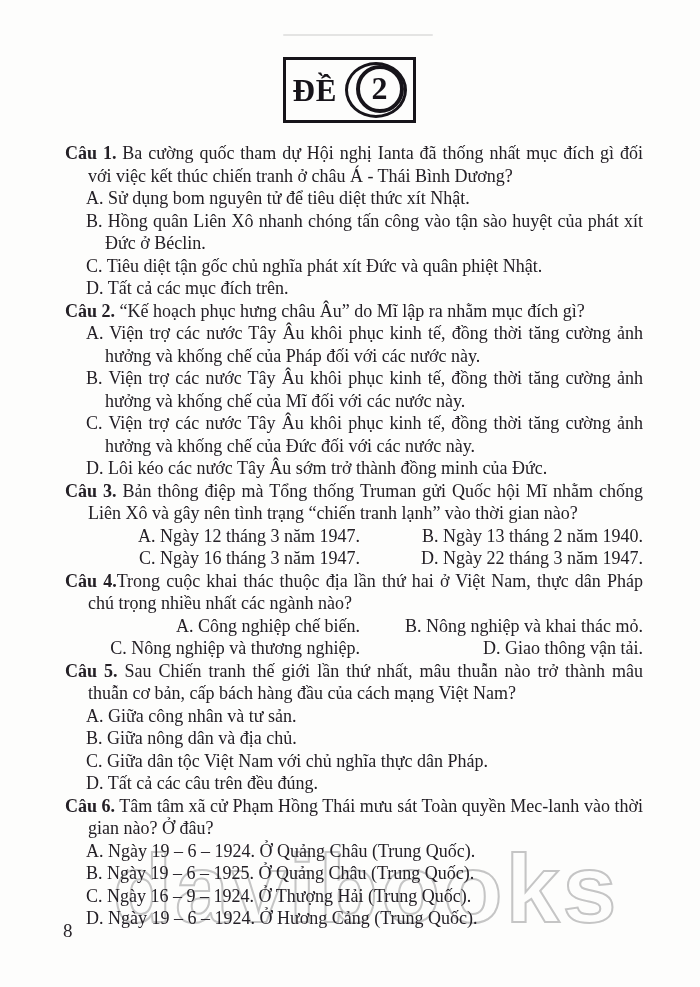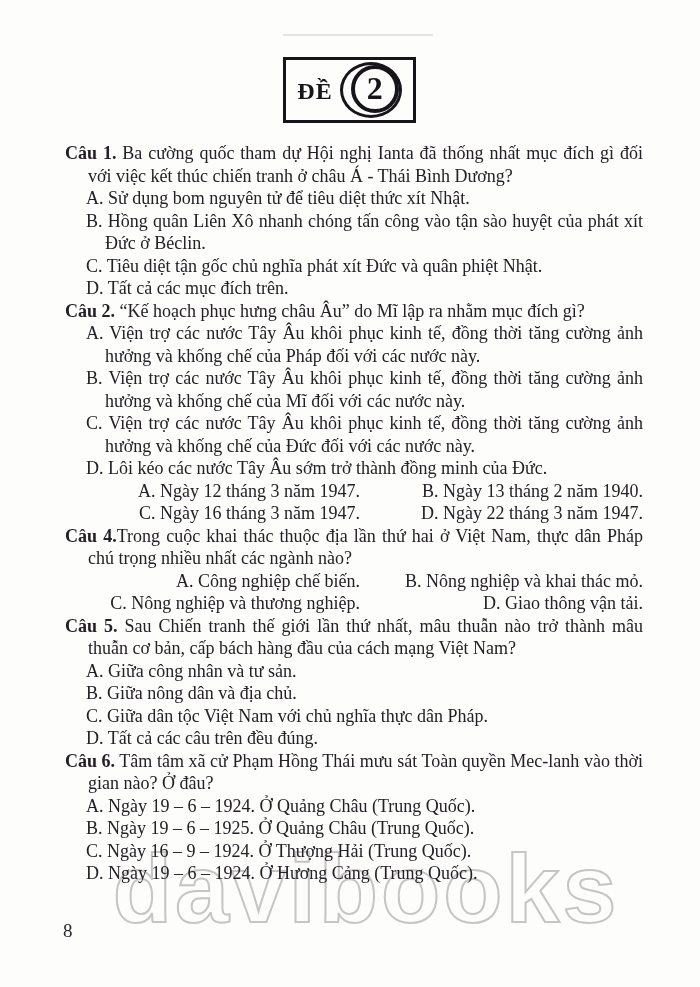--- a/index.html
+++ b/index.html
@@ -23,21 +23,21 @@
   }
   
   .title-box {
     position: absolute; left: 283px; top: 57px;
     width: 133px; height: 66px;
     border: 3px solid #17141a;
     display: flex; align-items: center; justify-content: center;
     gap: 7px;
   }
   .title-text {
-    font-weight: bold; font-size: 24px; letter-spacing: 1px;
+    font-weight: bold; font-size: 31px; letter-spacing: 1px;
     color: #17141a; transform: translateY(1px);
   }
   .num-wrap { position: relative; width: 62px; height: 56px; }
   .circle-outer {
     position: absolute; inset: 0;
     border: 3px solid #17141a; border-radius: 50%;
   }
   .circle-inner {
     position: absolute; top: 3px; right: 3px;
     width: 48px; height: 48px;
@@ -120,20 +120,21 @@
 
     <div class="question">
       <p class="qtext"><b class="qlabel">Câu 2.</b><span> “Kế hoạch phục hưng châu Âu” do Mĩ lập ra nhằm mục đích gì?</span></p>
       <p class="option">A. Viện trợ các nước Tây Âu khôi phục kinh tế, đồng thời tăng cường ảnh hưởng và khống chế của Pháp đối với các nước này.</p>
       <p class="option">B. Viện trợ các nước Tây Âu khôi phục kinh tế, đồng thời tăng cường ảnh hưởng và khống chế của Mĩ đối với các nước này.</p>
       <p class="option">C. Viện trợ các nước Tây Âu khôi phục kinh tế, đồng thời tăng cường ảnh hưởng và khống chế của Đức đối với các nước này.</p>
       <p class="option">D. Lôi kéo các nước Tây Âu sớm trở thành đồng minh của Đức.</p>
     </div>
 
     <div class="question">
+      <p class="qtext"><b class="qlabel">Câu 3.</b><span> Bản thông điệp mà Tổng thống Truman gửi Quốc hội Mĩ nhằm chống Liên Xô và gây nên tình trạng “chiến tranh lạnh” vào thời gian nào?</span></p>
       <div class="options-grid">
         <p class="option">A. Ngày 12 tháng 3 năm 1947.</p>
         <p class="option">B. Ngày 13 tháng 2 năm 1940.</p>
         <p class="option">C. Ngày 16 tháng 3 năm 1947.</p>
         <p class="option">D. Ngày 22 tháng 3 năm 1947.</p>
       </div>
     </div>
 
     <div class="question">
       <p class="qtext"><b class="qlabel">Câu 4.</b><span>Trong cuộc khai thác thuộc địa lần thứ hai ở Việt Nam, thực dân Pháp chú trọng nhiều nhất các ngành nào?</span></p>

